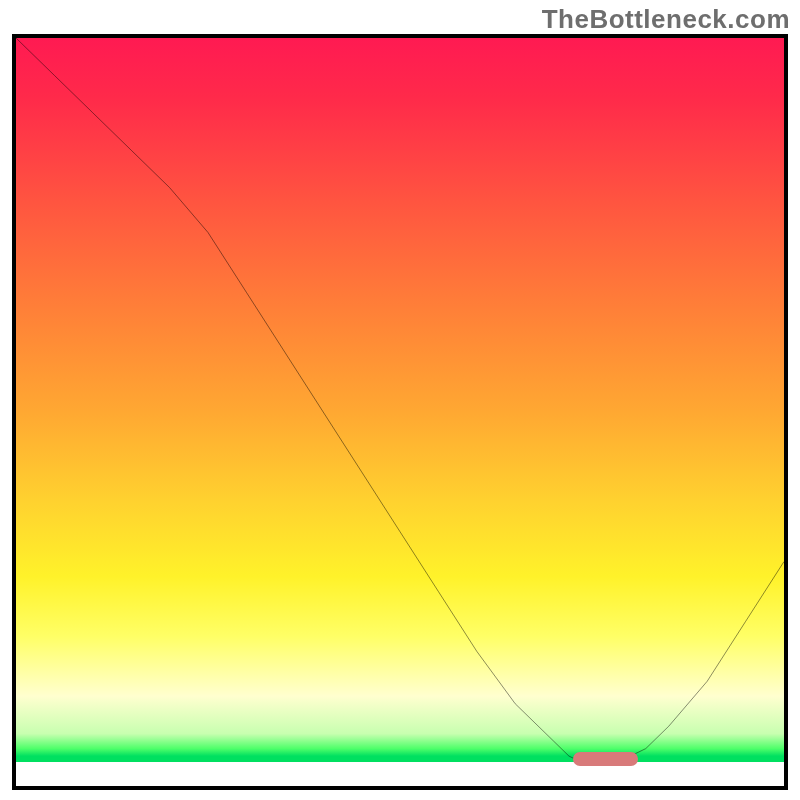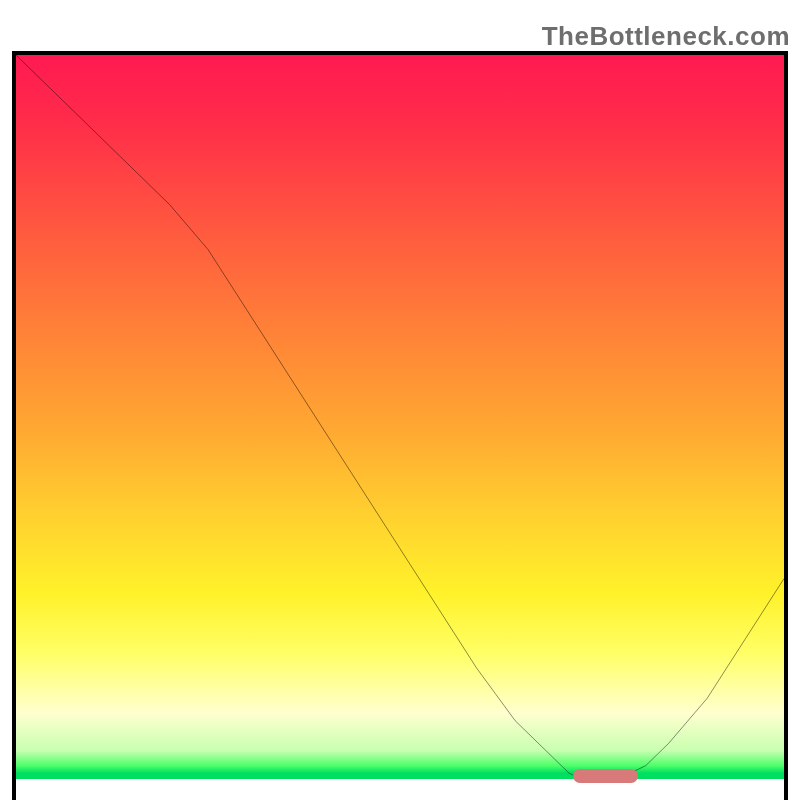--- a/index.html
+++ b/index.html
@@ -7,21 +7,20 @@
     padding: 0;
     width: 800px;
     height: 800px;
     background: #ffffff;
     font-family: Arial, Helvetica, sans-serif;
   }
   .wrap {
     position: relative;
     width: 800px;
     height: 612px;
-    margin-top: 17px;
   }
   .watermark {
     position: absolute;
     top: 4px;
     right: 10px;
     font-size: 26px;
     font-weight: 700;
     color: #6e6e6e;
     letter-spacing: 0.5px;
     user-select: none;

